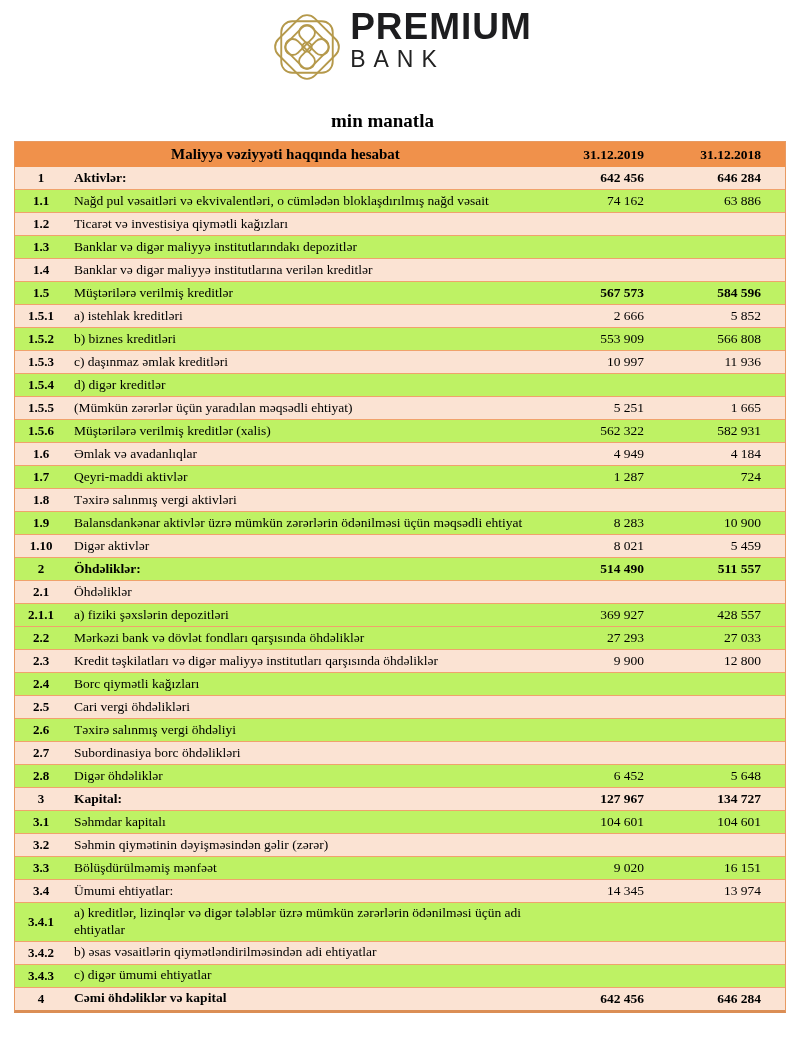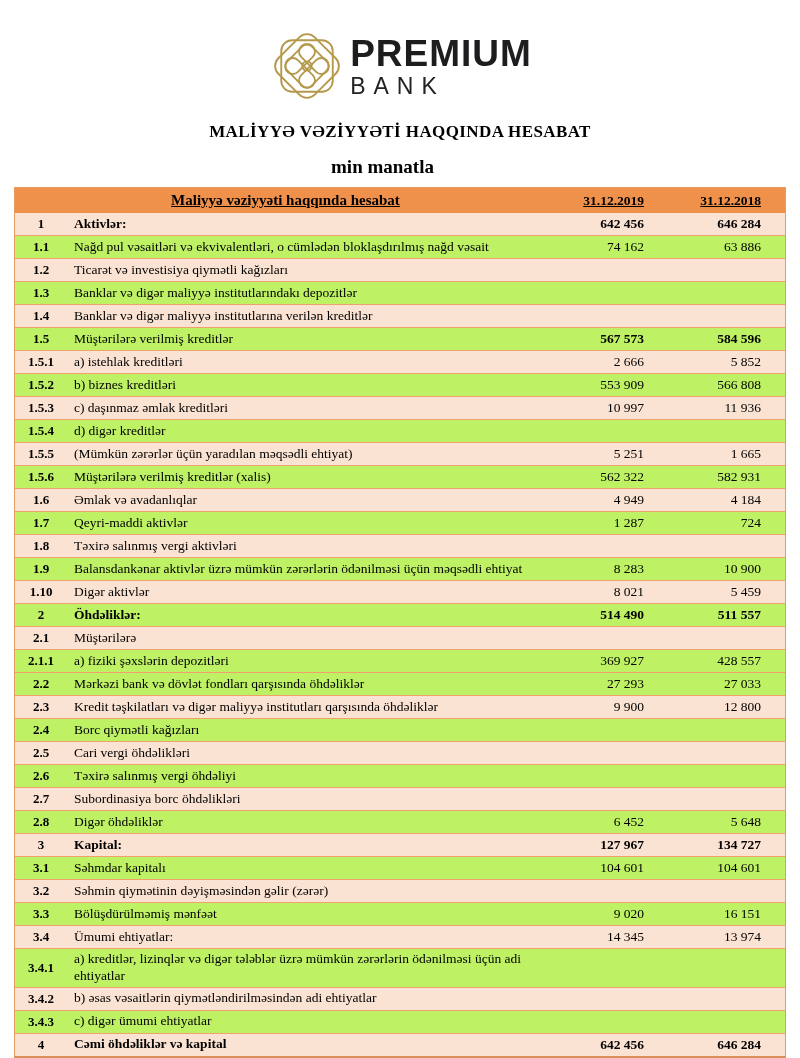--- a/index.html
+++ b/index.html
@@ -1,21 +1,21 @@
 <!DOCTYPE html>
 <html><head>
 <meta charset="utf-8">
 <style>
   html,body{margin:0;padding:0;background:#fff;}
   .page{
     position:relative;width:800px;height:1058px;margin:0 auto;background:#fff;
     font-family:"Liberation Serif","DejaVu Serif",serif;color:#000;overflow:hidden;
   }
   
-  .brand-row{display:flex;justify-content:center;align-items:center;gap:4px;padding-top:22px;height:88px;}
+  .brand-row{display:flex;justify-content:center;align-items:flex-start;gap:4px;padding-top:8px;height:88px;}
   .emblem{width:78px;height:78px;display:block;}
   .wordmark{display:flex;flex-direction:column;line-height:1;}
   .wordmark .nm1{
     font-family:"Liberation Sans","DejaVu Sans",sans-serif;
     font-size:37px;font-weight:800;letter-spacing:1px;color:#1d1d1f;
   }
   .wordmark .nm2{
     font-family:"Liberation Sans","DejaVu Sans",sans-serif;
     font-size:23px;font-weight:400;letter-spacing:8px;color:#222;margin-top:3px;
   }
@@ -26,21 +26,21 @@
     text-align:center;font-weight:bold;font-size:19px;margin:14px 35px 0 0;
   }
   
   .tbl{
     margin:9px 14px 0 14px;
     border:1px solid #E89A62;border-bottom:3px solid #DB8E55;
     font-size:13.5px;
   }
   .trow{display:flex;align-items:center;min-height:22px;border-top:1.5px solid #F0A26C;}
   .trow:first-child{border-top:none;}
-  .thead{background:#F0914B;min-height:25px;font-weight:bold;text-decoration:underline;}
+  .thead{background:#F0914B;min-height:25px;font-weight:bold;}
   .thead .c-title{flex:1;text-align:center;font-size:15px;padding-right:40px;}
   .c-num{width:52px;text-align:center;font-weight:bold;font-size:13px;flex-shrink:0;align-self:center;}
   .c-label{flex:1;padding:2px 4px 2px 7px;line-height:1.25;}
   .c-v1{width:100px;text-align:right;padding-right:9px;flex-shrink:0;}
   .c-v2{width:108px;text-align:right;padding-right:24px;flex-shrink:0;}
   .peach{background:#FBE3D3;}
   .light{background:#bef264;}
   .section .c-label,.section .c-v1,.section .c-v2{font-weight:bold;}
   .boldvals .c-v1,.boldvals .c-v2{font-weight:bold;}
 </style>
@@ -62,21 +62,20 @@
           <circle cx="50" cy="50" r="6"></circle>
         </g>
       </g>
     </svg>
     <div class="wordmark">
       <span class="nm1">PREMIUM</span>
       <span class="nm2">BANK</span>
     </div>
   </div>
 
-  <div class="page-title">MALİYYƏ VƏZİYYƏTİ HAQQINDA HESABAT</div>
 
   <div class="unit-note">min manatla</div>
 
   <div class="tbl">
     <div class="trow thead">
       <div class="c-num"></div>
       <div class="c-title">Maliyyə vəziyyəti haqqında hesabat</div>
       <div class="c-v1">31.12.2019</div>
       <div class="c-v2">31.12.2018</div>
     </div>
@@ -184,21 +183,21 @@
     <div class="c-v2">5 459</div>
   </div>
         <div class="trow light section">
     <div class="c-num">2</div>
     <div class="c-label">Öhdəliklər:</div>
     <div class="c-v1">514 490</div>
     <div class="c-v2">511 557</div>
   </div>
         <div class="trow peach">
     <div class="c-num">2.1</div>
-    <div class="c-label">Müştərilərə</div>
+    <div class="c-label">Öhdəliklər</div>
     <div class="c-v1"></div>
     <div class="c-v2"></div>
   </div>
         <div class="trow light">
     <div class="c-num">2.1.1</div>
     <div class="c-label">a) fiziki şəxslərin depozitləri</div>
     <div class="c-v1">369 927</div>
     <div class="c-v2">428 557</div>
   </div>
         <div class="trow light">

